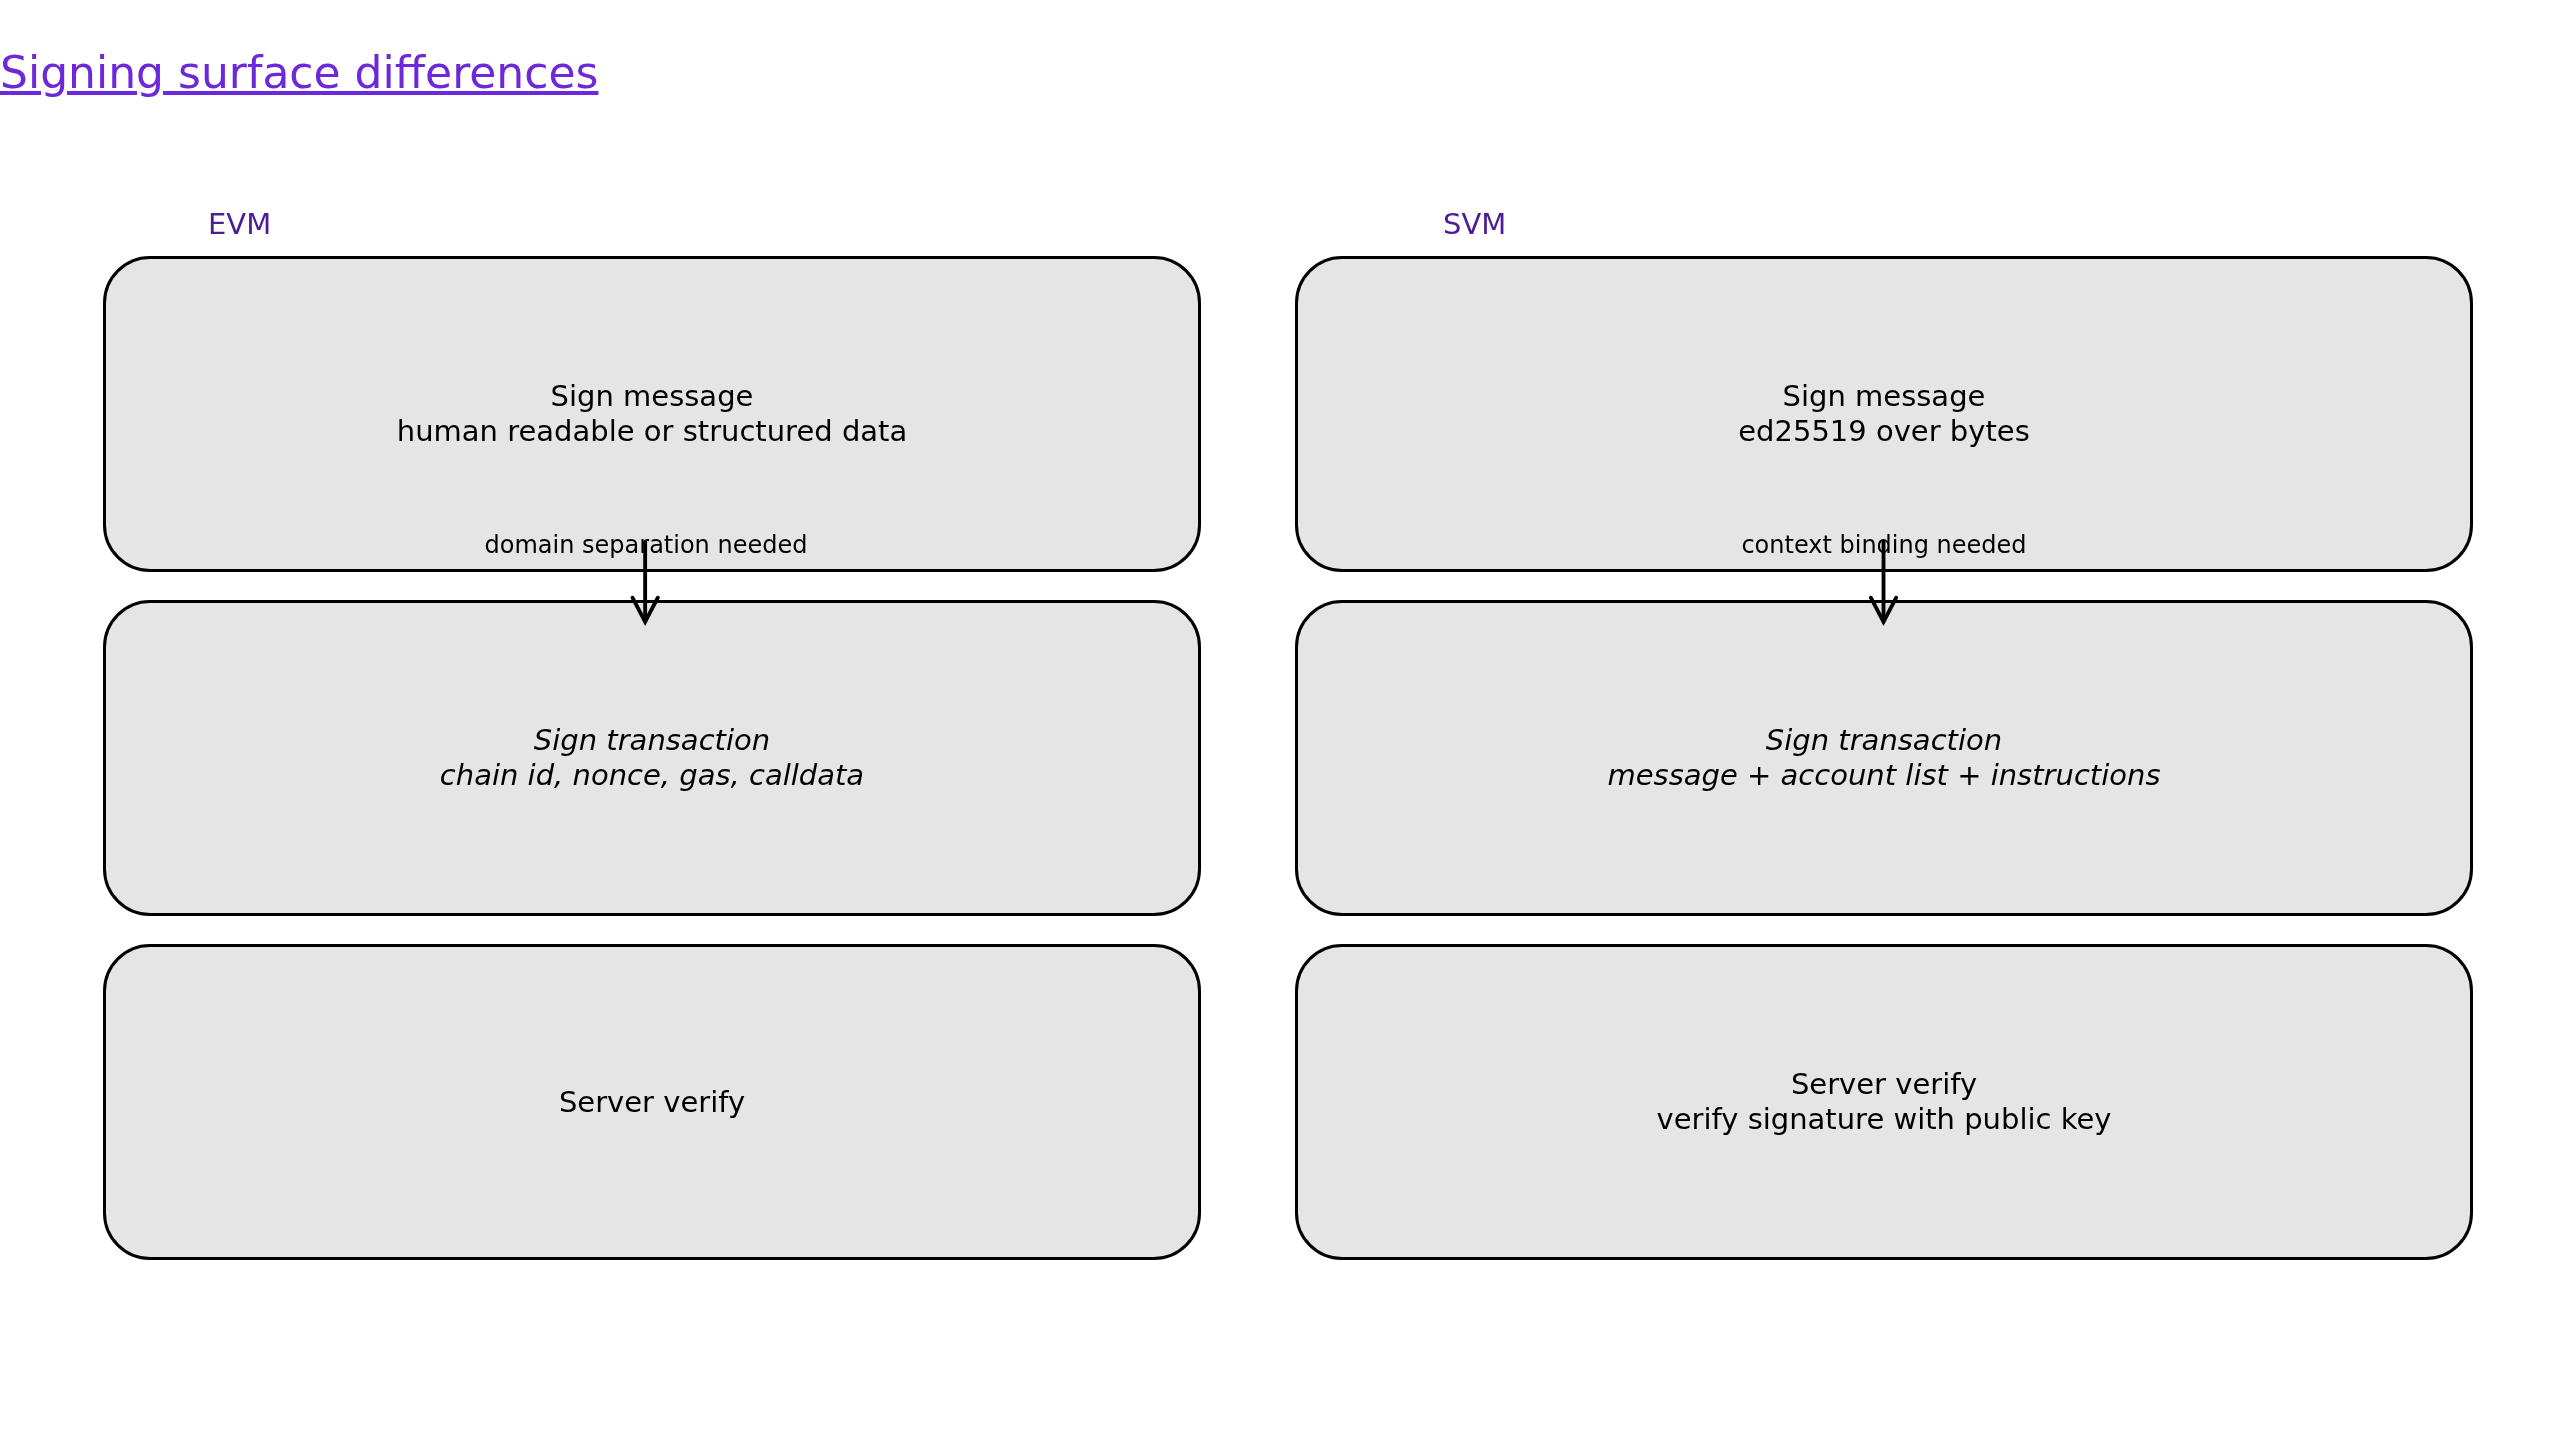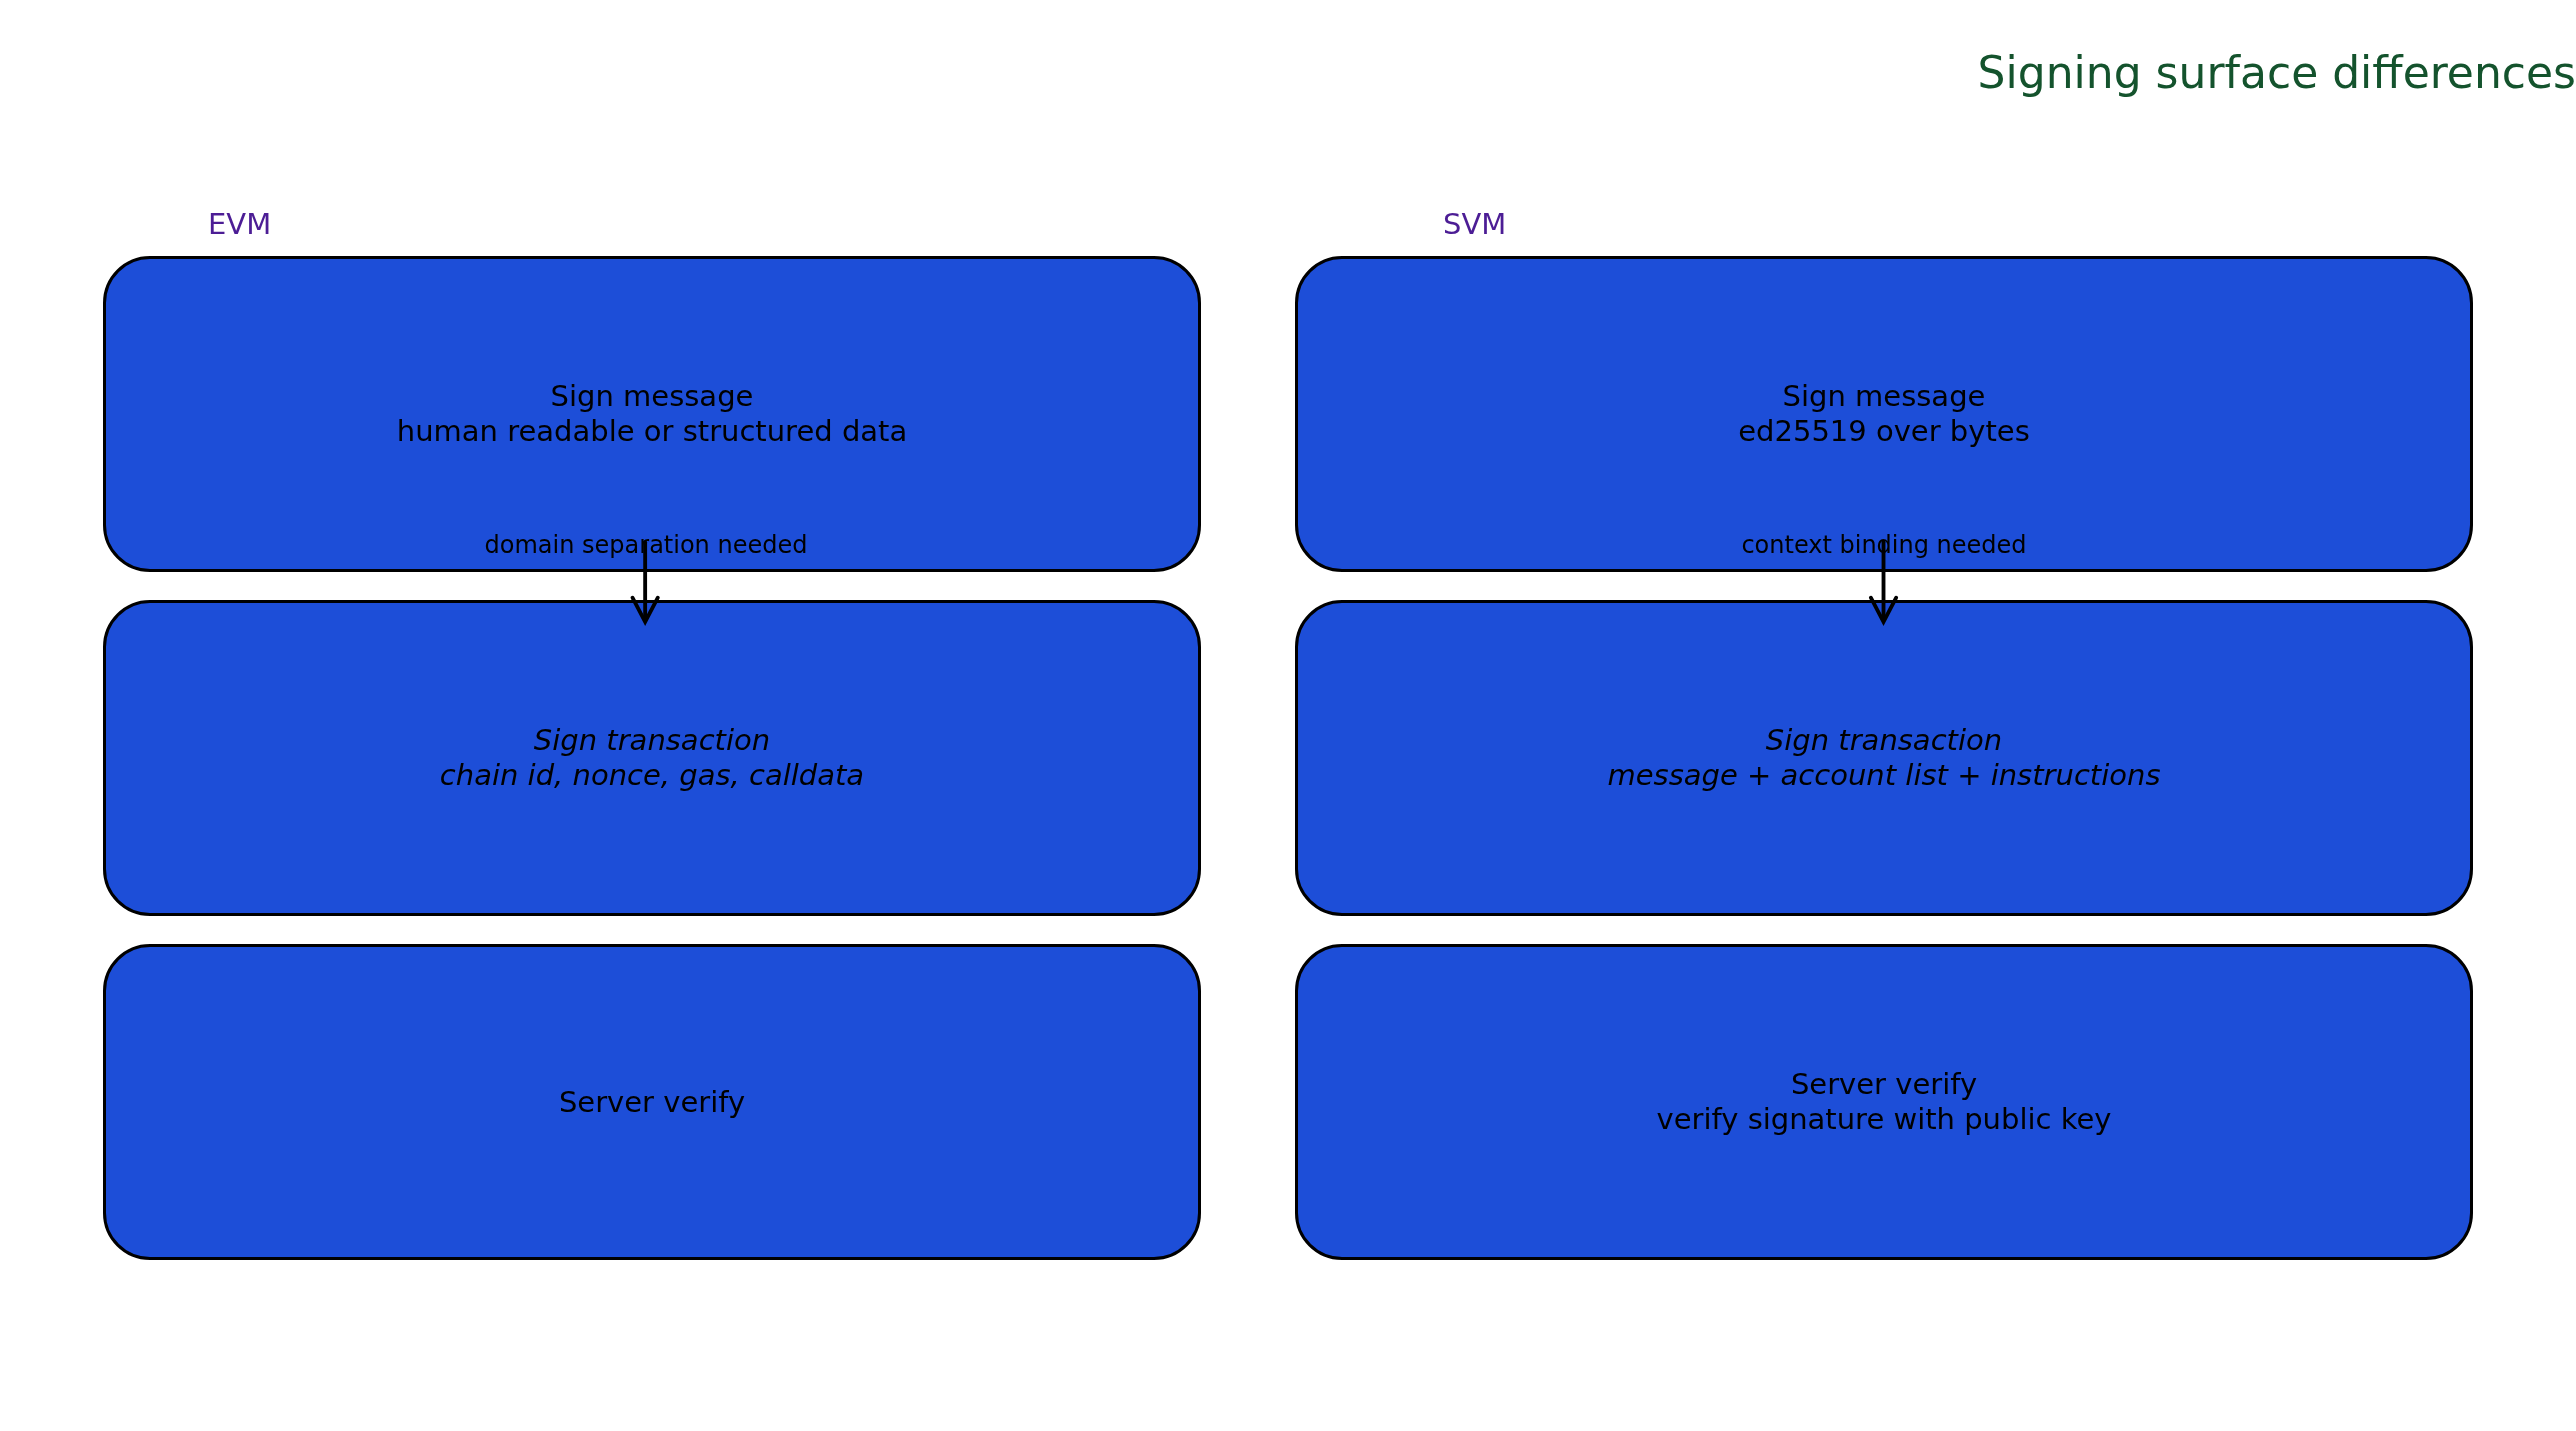--- a/index.html
+++ b/index.html
@@ -14,41 +14,42 @@
     background: #ffffff;
     font-family: "DejaVu Sans", "Liberation Sans", sans-serif;
     color: #000000;
     overflow: hidden;
   }
   .title {
     position: absolute;
     left: 0;
     right: 0;
     top: 46px;
-    text-align: right;
+    text-align: left;
     font-size: 44px;
     line-height: 53px;
-    color: #14532d;
+    color: #6d28d9;
+    text-decoration: underline;
   }
   .col-label {
     position: absolute;
     top: 209px;
     font-size: 29px;
     line-height: 31px;
     color: #4c1d95;
   }
   .col-label.evm { left: 208px; }
   .col-label.svm { left: 1443px; }
 
   .box {
     position: absolute;
     box-sizing: border-box;
     border: 3.3px solid #000000;
     border-radius: 47px;
-    background: #1d4ed8;
+    background: #e5e5e5;
     height: 316px;
     display: flex;
     align-items: center;
     justify-content: center;
   }
   .box.evm { left: 103px;  width: 1098px; }
   .box.svm { left: 1295px; width: 1178px; }
   .row1 { top: 256px; }
   .row2 { top: 600px; font-style: italic; }
   .row3 { top: 944px; }

